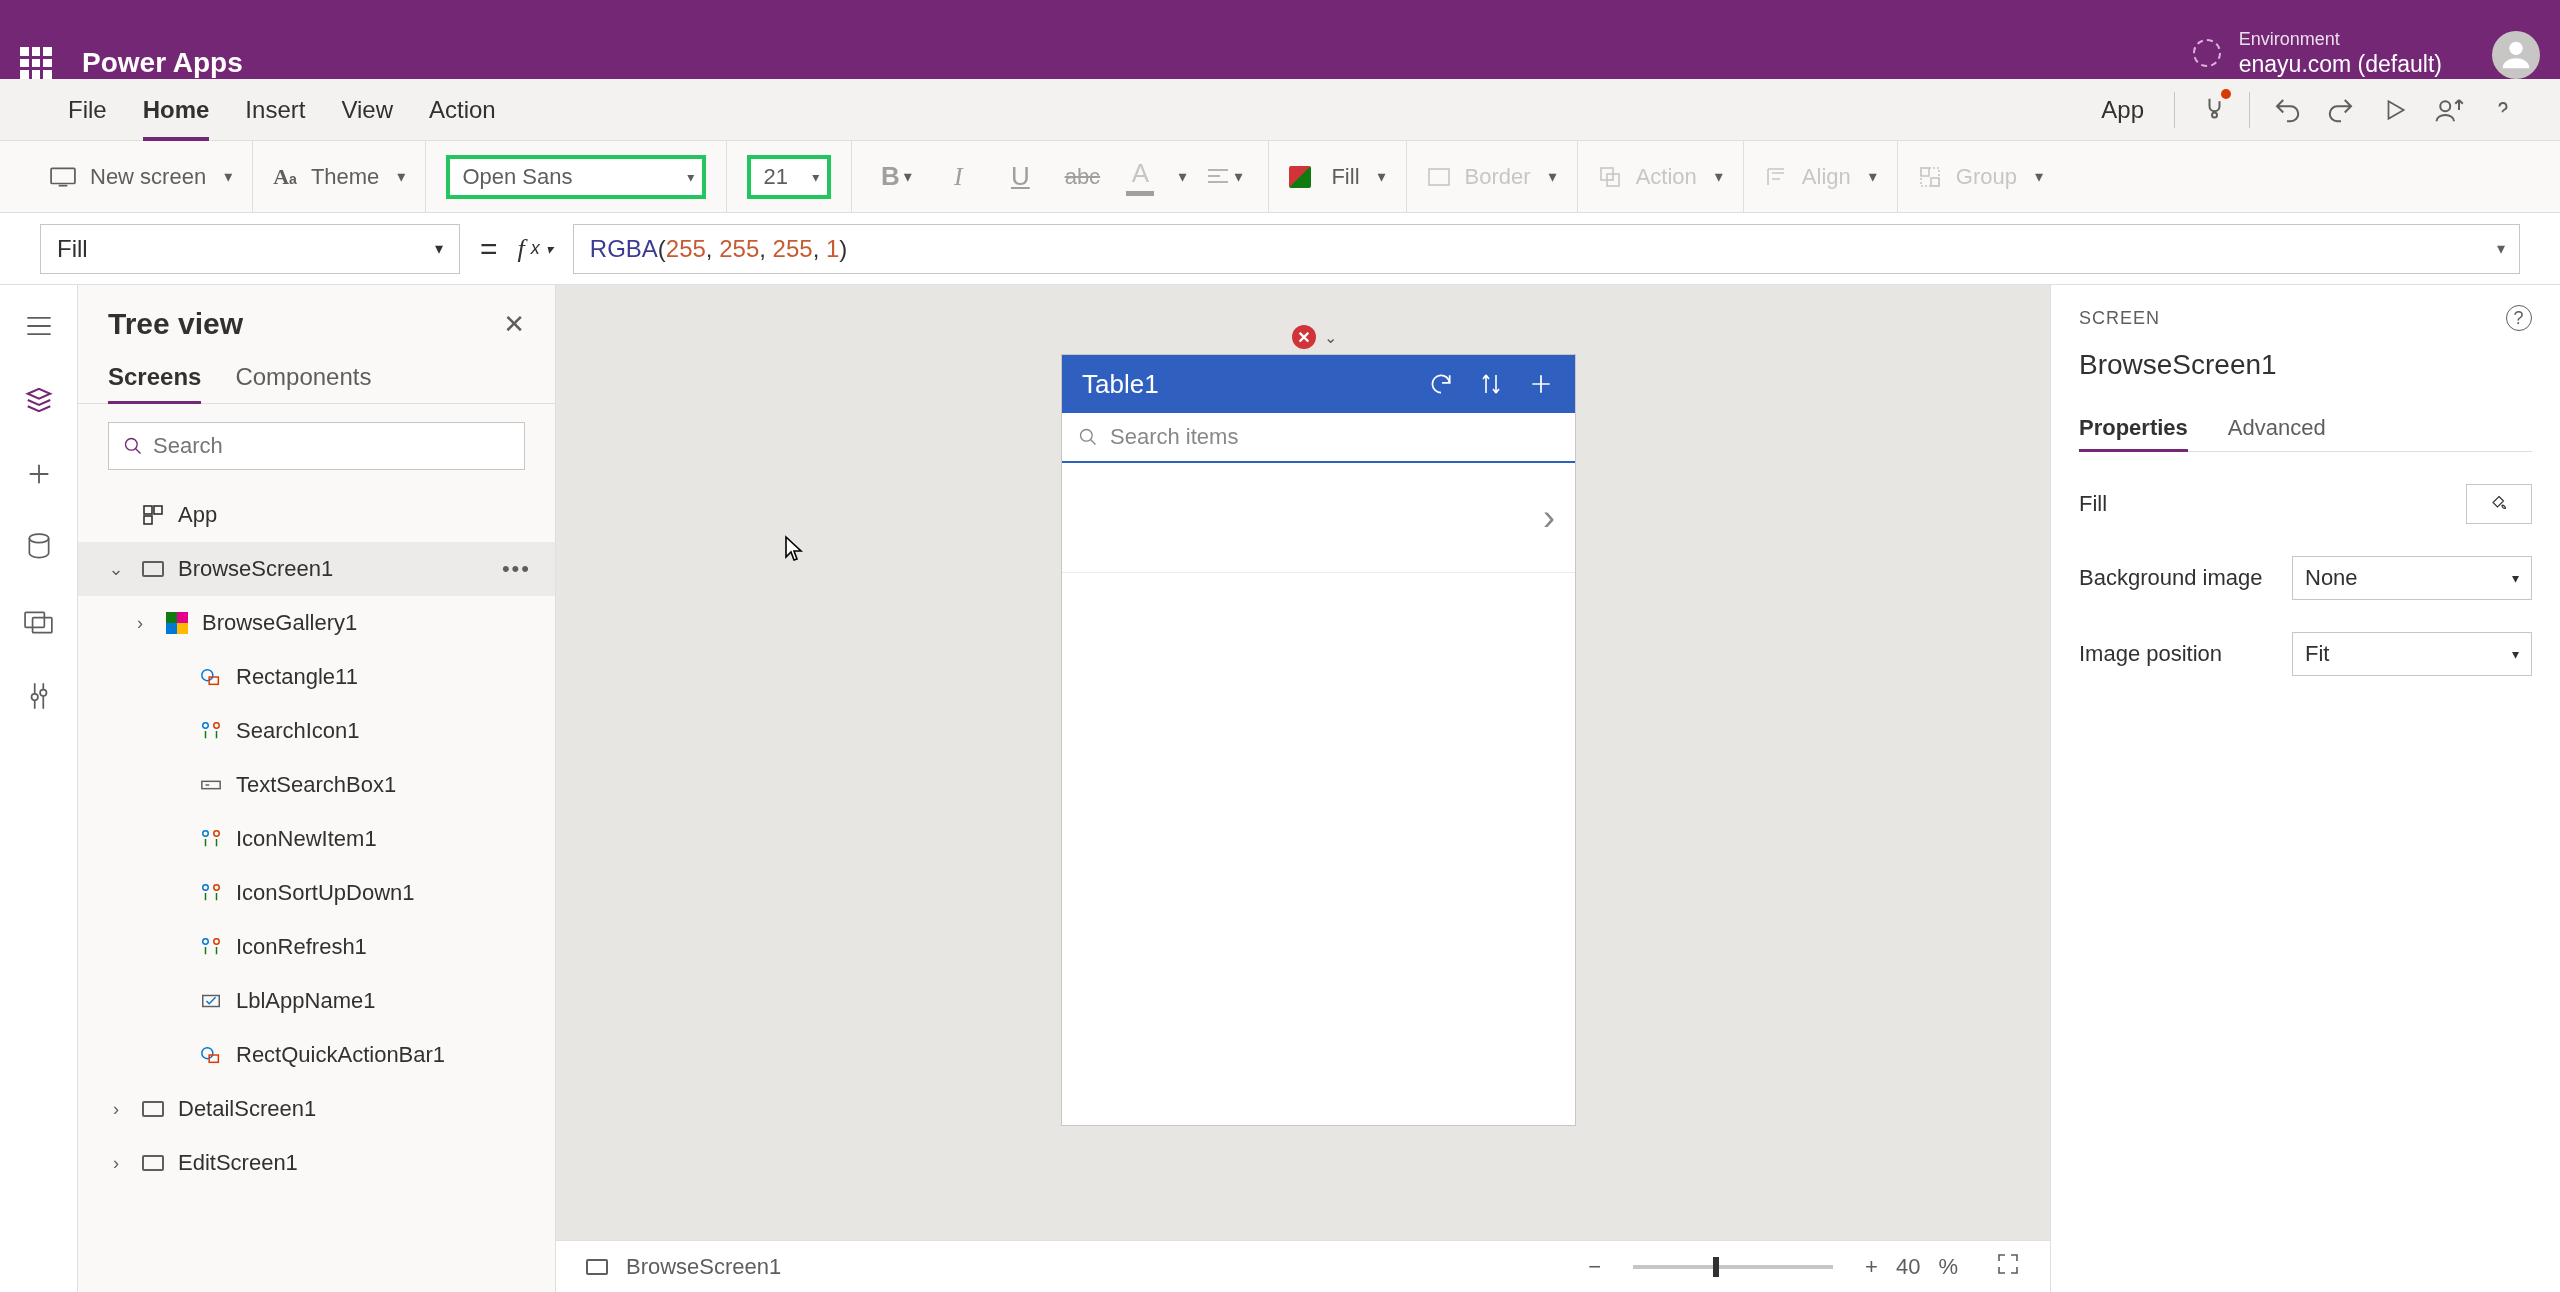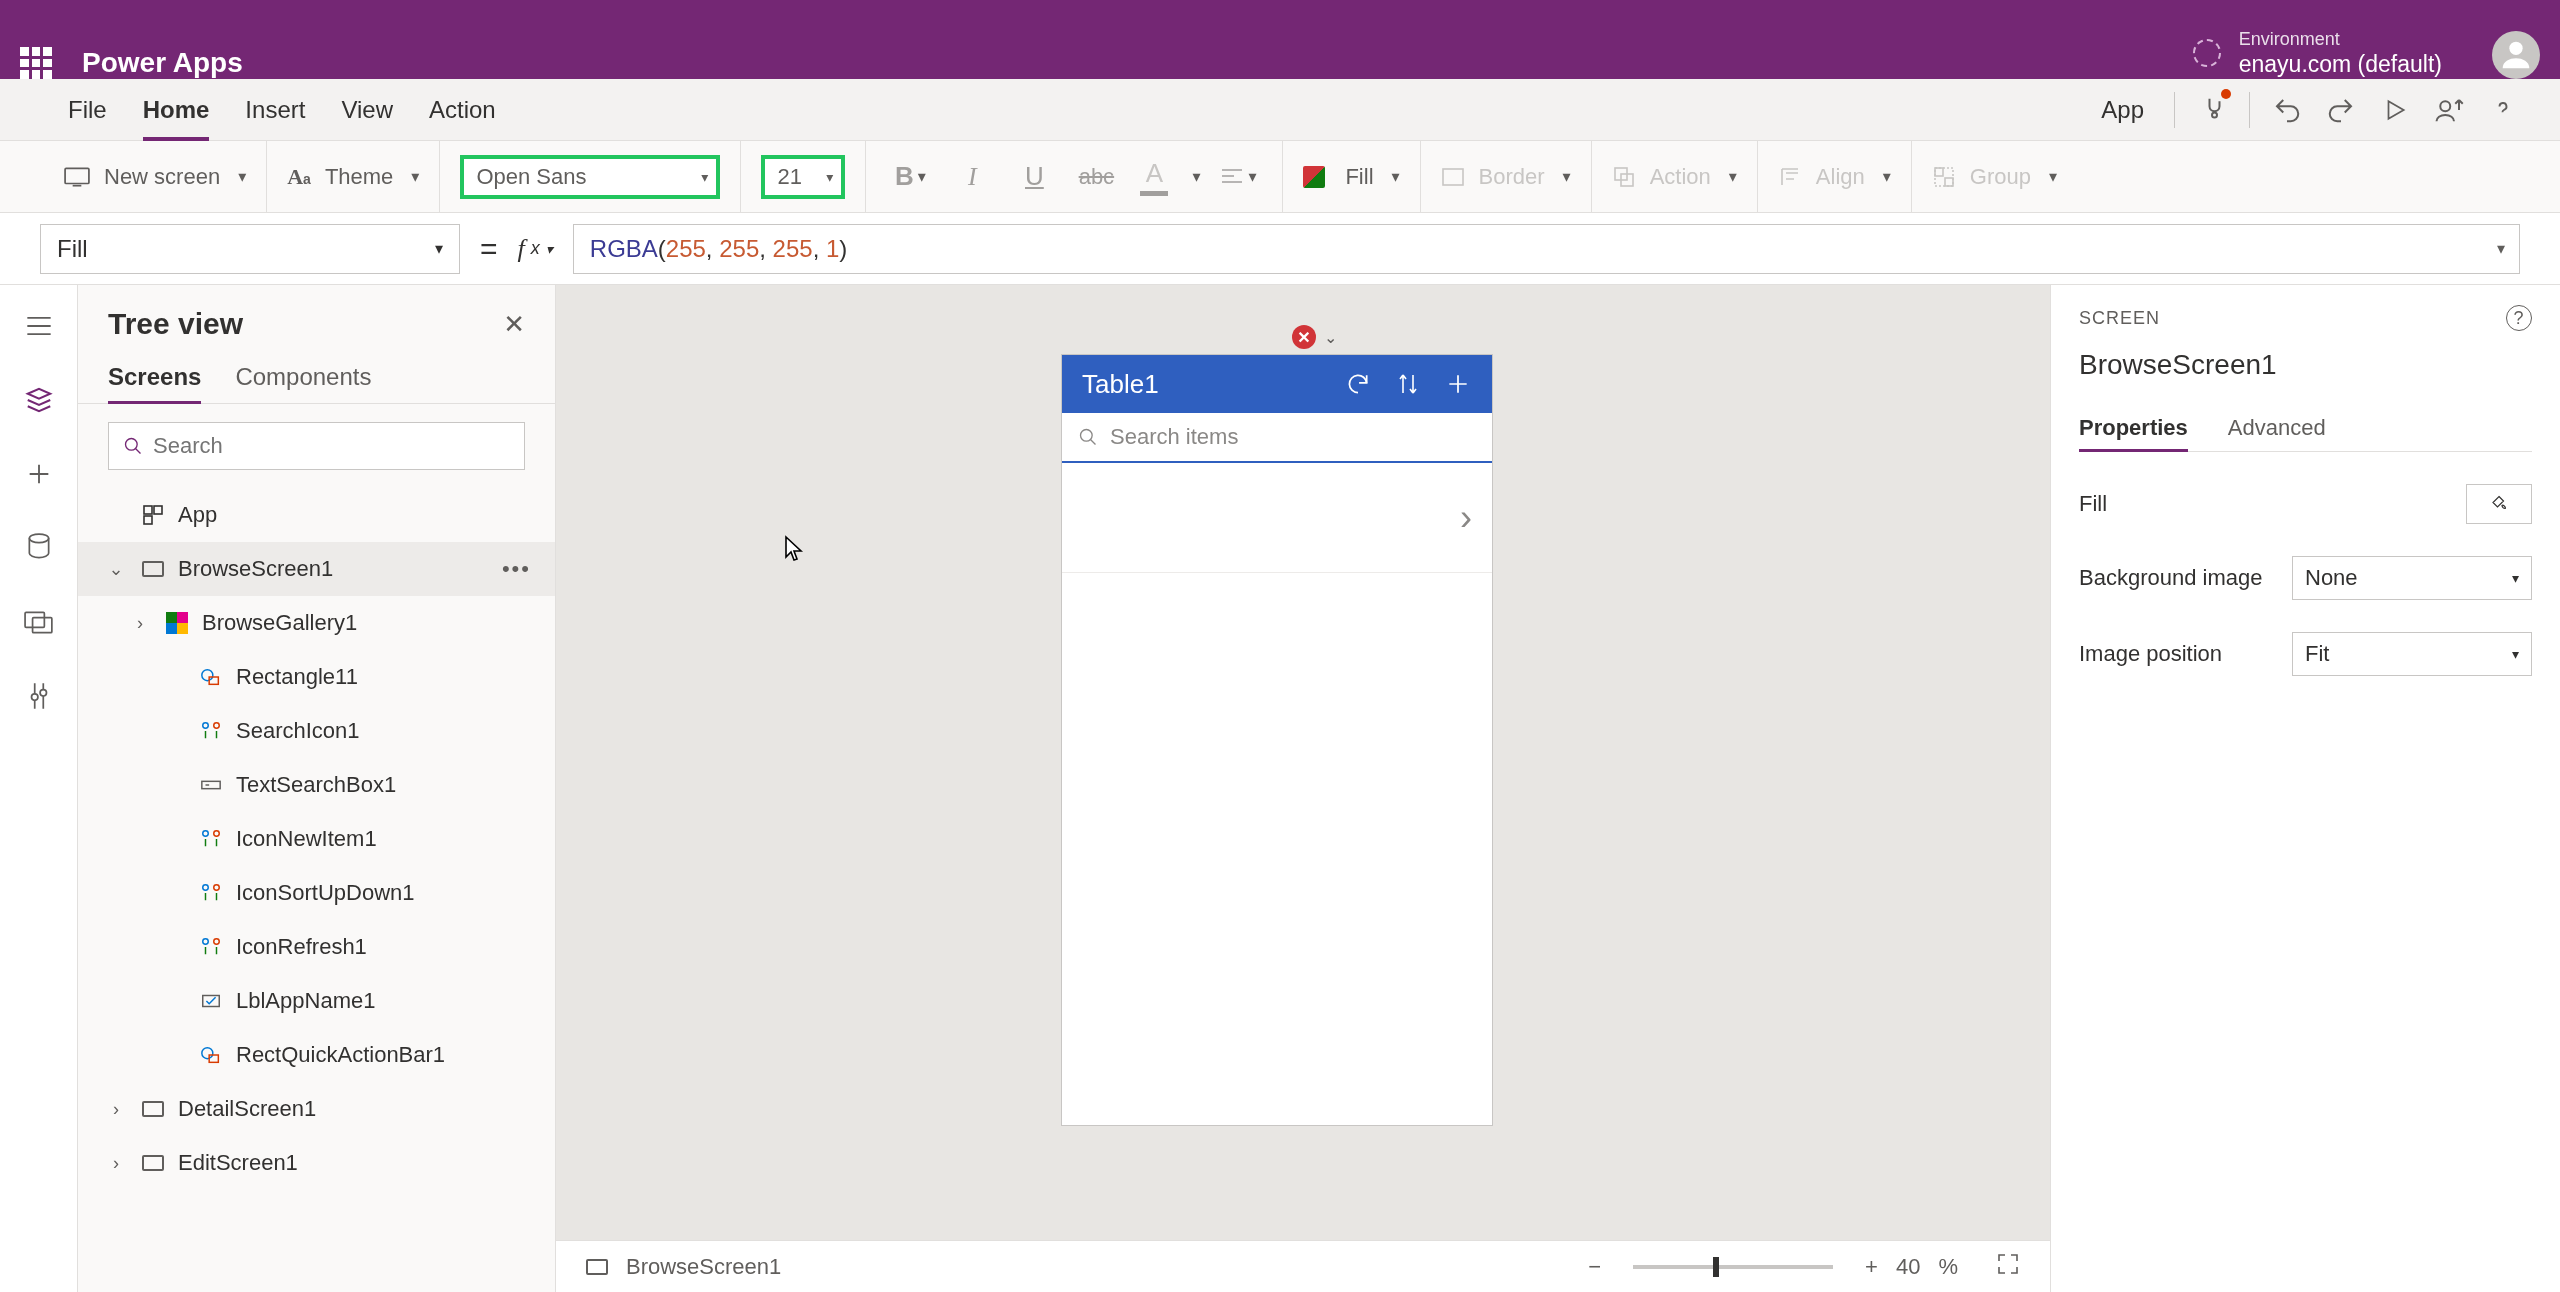--- a/index.html
+++ b/index.html
@@ -23,21 +23,21 @@
 .menubar .menu { padding: 0 18px; height: 100%; display: flex; align-items: center; cursor: pointer; position: relative; }
 .menubar .menu.active { font-weight: 600; }
 .menubar .menu.active::after { content: ""; position: absolute; left: 18px; right: 18px; bottom: -1px; height: 4px; background: #742774; }
 .menubar .spacer { flex: 1; }
 .menubar .rbtn { width: 54px; height: 100%; display: flex; align-items: center; justify-content: center; cursor: pointer; color: #605e5c; position: relative; }
 .menubar .sep { width: 1px; height: 36px; background: #c8c6c4; margin: 0 10px; }
 .app-right-label { padding: 0 20px; color: #323130; }
 .dot-badge { position: absolute; top: 10px; right: 8px; width: 10px; height: 10px; background: #d83b01; border-radius: 50%; }
 
 
-.ribbon { height: 72px; background: #faf9f8; display: flex; align-items: center; padding: 0 44px; border-bottom: 1px solid #e1dfdd; gap: 0; font-size: 22px; color: #605e5c; }
+.ribbon { height: 72px; background: #faf9f8; display: flex; align-items: center; padding: 0 30px; border-bottom: 1px solid #e1dfdd; gap: 0; font-size: 22px; color: #605e5c; }
 .ribbon .grp { display: flex; align-items: center; height: 100%; padding: 0 20px; border-right: 1px solid #e1dfdd; gap: 14px; }
 .ribbon .grp:last-child { border-right: none; }
 .ribbon .chev { font-size: 16px; color: #605e5c; margin-left: 4px; }
 .ribbon select, .ribbon .fakeSelect { height: 44px; border: 4px solid #22c55e; background: #fff; padding: 0 28px 0 12px; font-size: 22px; color: #605e5c; position: relative; }
 .fakeSelect { display: flex; align-items: center; }
 .fakeSelect .caret { position: absolute; right: 8px; font-size: 14px; }
 .fmt-btn { width: 48px; height: 48px; display: flex; align-items: center; justify-content: center; color: #a19f9d; }
 .fill-color-swatch { width: 22px; height: 22px; background: linear-gradient(135deg,#d13438 0 50%,#107c10 50% 100%); border-radius: 2px; margin-right: 6px; }
 .font-color { display: flex; flex-direction: column; align-items: center; width: 40px; }
 .font-color .bar { width: 28px; height: 5px; background: #a19f9d; margin-top: 2px; }
@@ -76,21 +76,21 @@
 .node .ico { width: 26px; height: 26px; display: inline-flex; align-items: center; justify-content: center; }
 .node .more { margin-left: auto; color: #605e5c; letter-spacing: 2px; }
 .pad1 { padding-left: 26px; } .pad2 { padding-left: 50px; } .pad3 { padding-left: 84px; }
 .screen-ico { width: 22px; height: 16px; border: 2px solid #605e5c; border-radius: 2px; }
 .gallery-ico { width: 22px; height: 22px; background: conic-gradient(#e3008c 0 25%, #ffb900 0 50%, #0078d4 0 75%, #107c10 0); }
 .shape-ico svg { width: 22px; height: 22px; }
 .ctrl-ico { width: 22px; height: 22px; }
 
 
 .canvas-wrap { flex: 1; position: relative; background: #e8e6e3; overflow: hidden; }
-.canvas { position: absolute; left: 506px; top: 70px; width: 430px; height: 770px; background: #fff; box-shadow: 0 0 0 1px #c8c6c4; }
+.canvas { position: absolute; left: 506px; top: 70px; width: 513px; height: 770px; background: #fff; box-shadow: 0 0 0 1px #c8c6c4; }
 .error-chip { position: absolute; left: 736px; top: 40px; display: flex; align-items: center; gap: 8px; }
 .err-badge { width: 24px; height: 24px; border-radius: 50%; background: #d13438; color: #fff; display: flex; align-items: center; justify-content: center; font-size: 16px; font-weight: 700; }
 .canvas .appbar { height: 58px; background: #2f5fbf; color: #fff; display: flex; align-items: center; padding: 0 20px; gap: 22px; }
 .canvas .appbar .ttl { flex: 1; font-size: 26px; }
 .canvas .appbar .aico { width: 28px; height: 28px; display: flex; align-items: center; justify-content: center; cursor: pointer; }
 .canvas .search { height: 50px; border-bottom: 2px solid #2f5fbf; display: flex; align-items: center; padding: 0 16px; gap: 12px; color: #8a8886; }
 .canvas .row { height: 110px; border-bottom: 1px solid #edebe9; display: flex; align-items: center; justify-content: flex-end; padding: 0 20px; }
 .canvas .row .go { color: #8a8886; font-size: 36px; }
 .cursor { position: absolute; left: 228px; top: 250px; font-size: 24px; }
 

